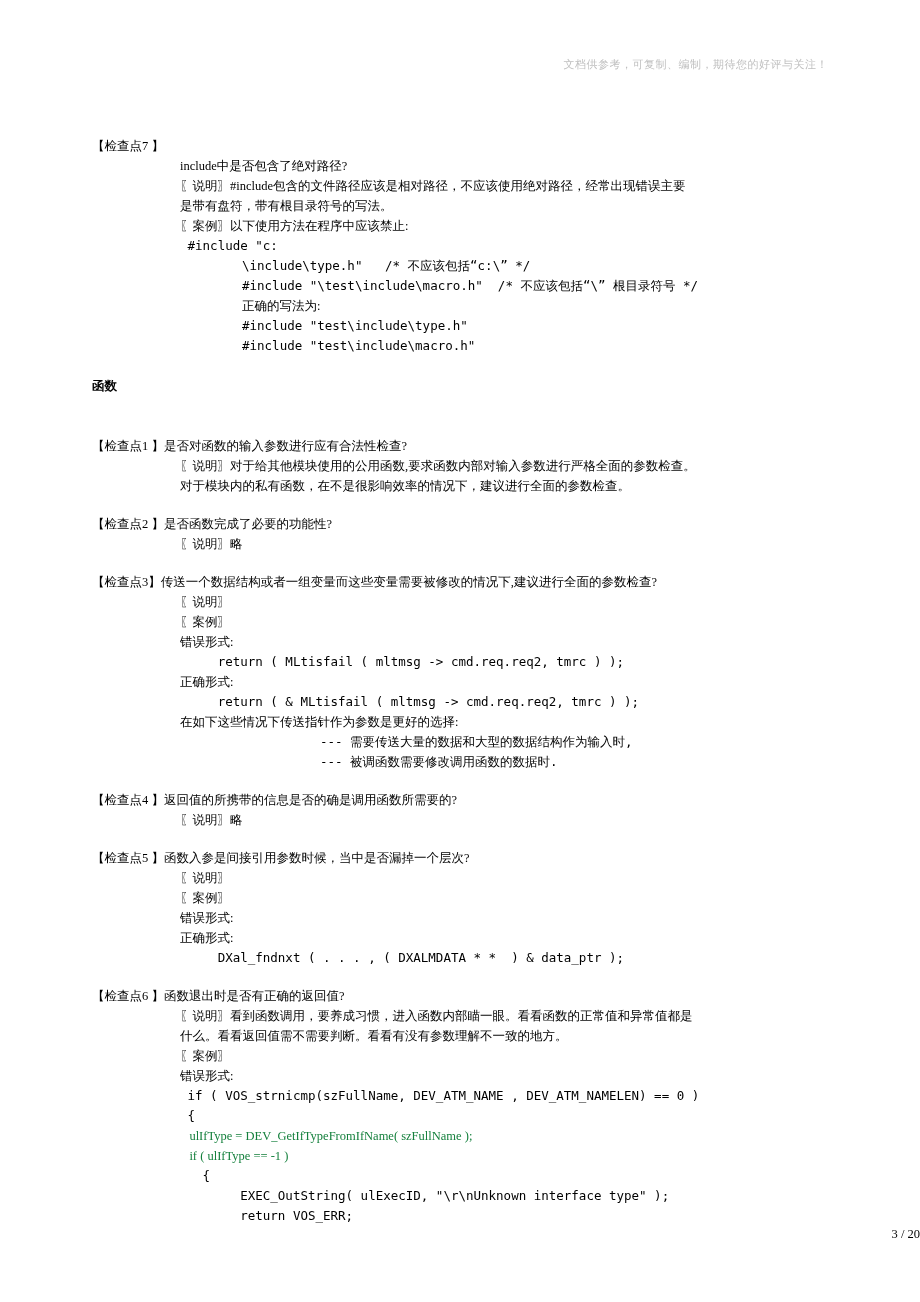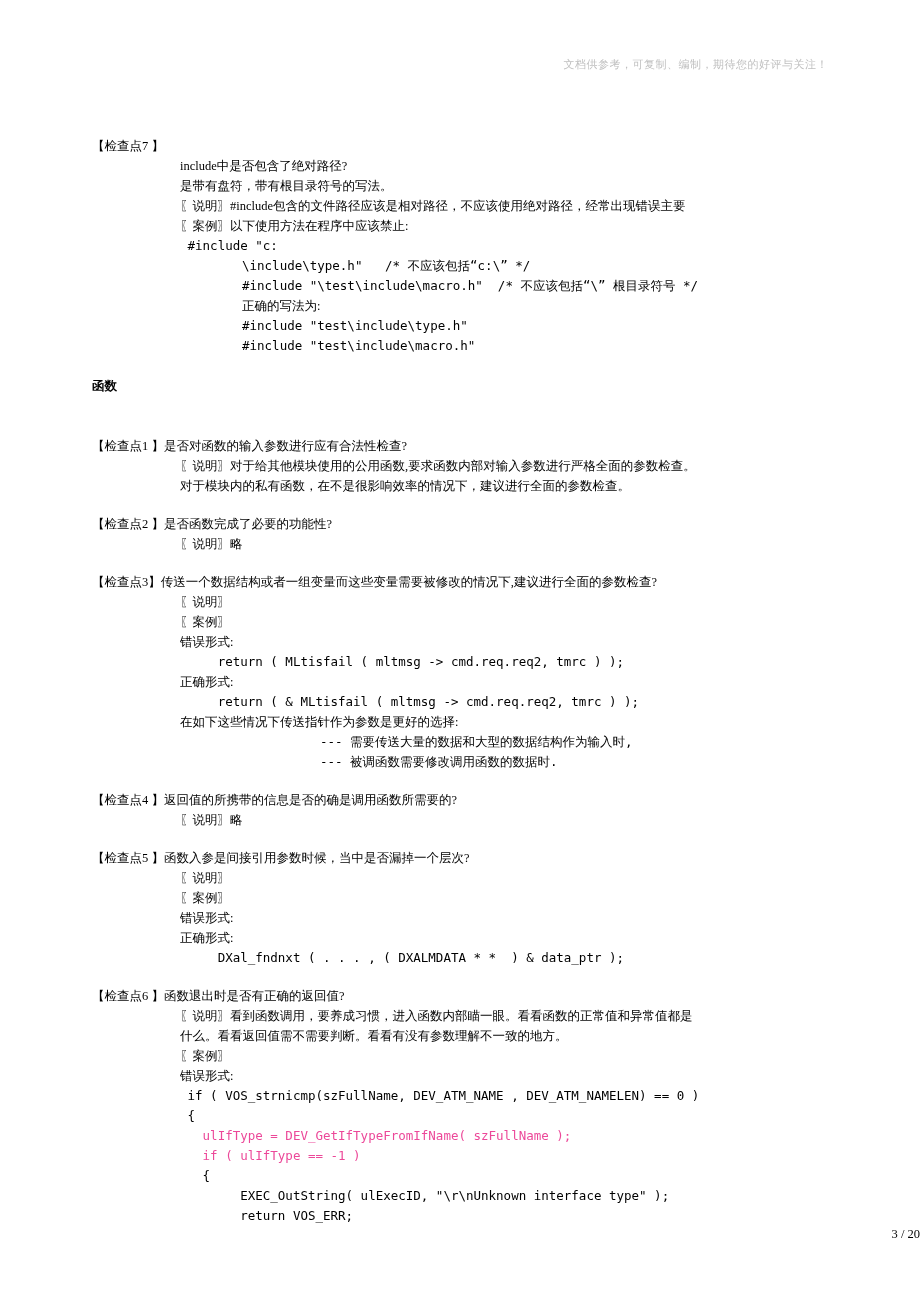--- a/index.html
+++ b/index.html
@@ -29,21 +29,21 @@
   .content { margin-top: 78px; }
   .cpline { display: flex; }
   .label { flex: 0 0 auto; white-space: nowrap; }
   .body-col { flex: 1 1 auto; }
   .indent2 { padding-left: 88px; }
   .indent3 { padding-left: 150px; }
   .mono {
     font-family: "SimSun", "Consolas", monospace;
     white-space: pre;
   }
-  .red { color: #ec4899; }
+  .red { color: #15803d; font-family: Liberation Serif, serif; }
   .section-h {
     font-weight: bold;
     margin-top: 20px;
     margin-bottom: 40px;
   }
   .gap-sm { margin-top: 18px; }
   .page-num {
     position: absolute;
     bottom: 58px;
     left: 0; right: 0;
@@ -57,22 +57,22 @@
 <div class="page">
   <div class="watermark">文档供参考，可复制、编制，期待您的好评与关注！</div>
 
   <div class="content">
 
     <div class="cpline">
       <div class="label">【检查点7 】</div>
       <div class="body-col"></div>
     </div>
     <div class="indent2">include中是否包含了绝对路径?</div>
+    <div class="indent2">〖说明〗#include包含的文件路径应该是相对路径，不应该使用绝对路径，经常出现错误主要</div>
     <div class="indent2">是带有盘符，带有根目录符号的写法。</div>
-    <div class="indent2">〖说明〗#include包含的文件路径应该是相对路径，不应该使用绝对路径，经常出现错误主要</div>
     <div class="indent2">〖案例〗以下使用方法在程序中应该禁止:</div>
     <div class="indent2 mono"> #include "c:</div>
     <div class="indent3 mono">\include\type.h"   /* 不应该包括“c:\” */</div>
     <div class="indent3 mono">#include "\test\include\macro.h"  /* 不应该包括“\” 根目录符号 */</div>
     <div class="indent3">正确的写法为:</div>
     <div class="indent3 mono">#include "test\include\type.h"</div>
     <div class="indent3 mono">#include "test\include\macro.h"</div>
 
     <div class="section-h">函数</div>
 

